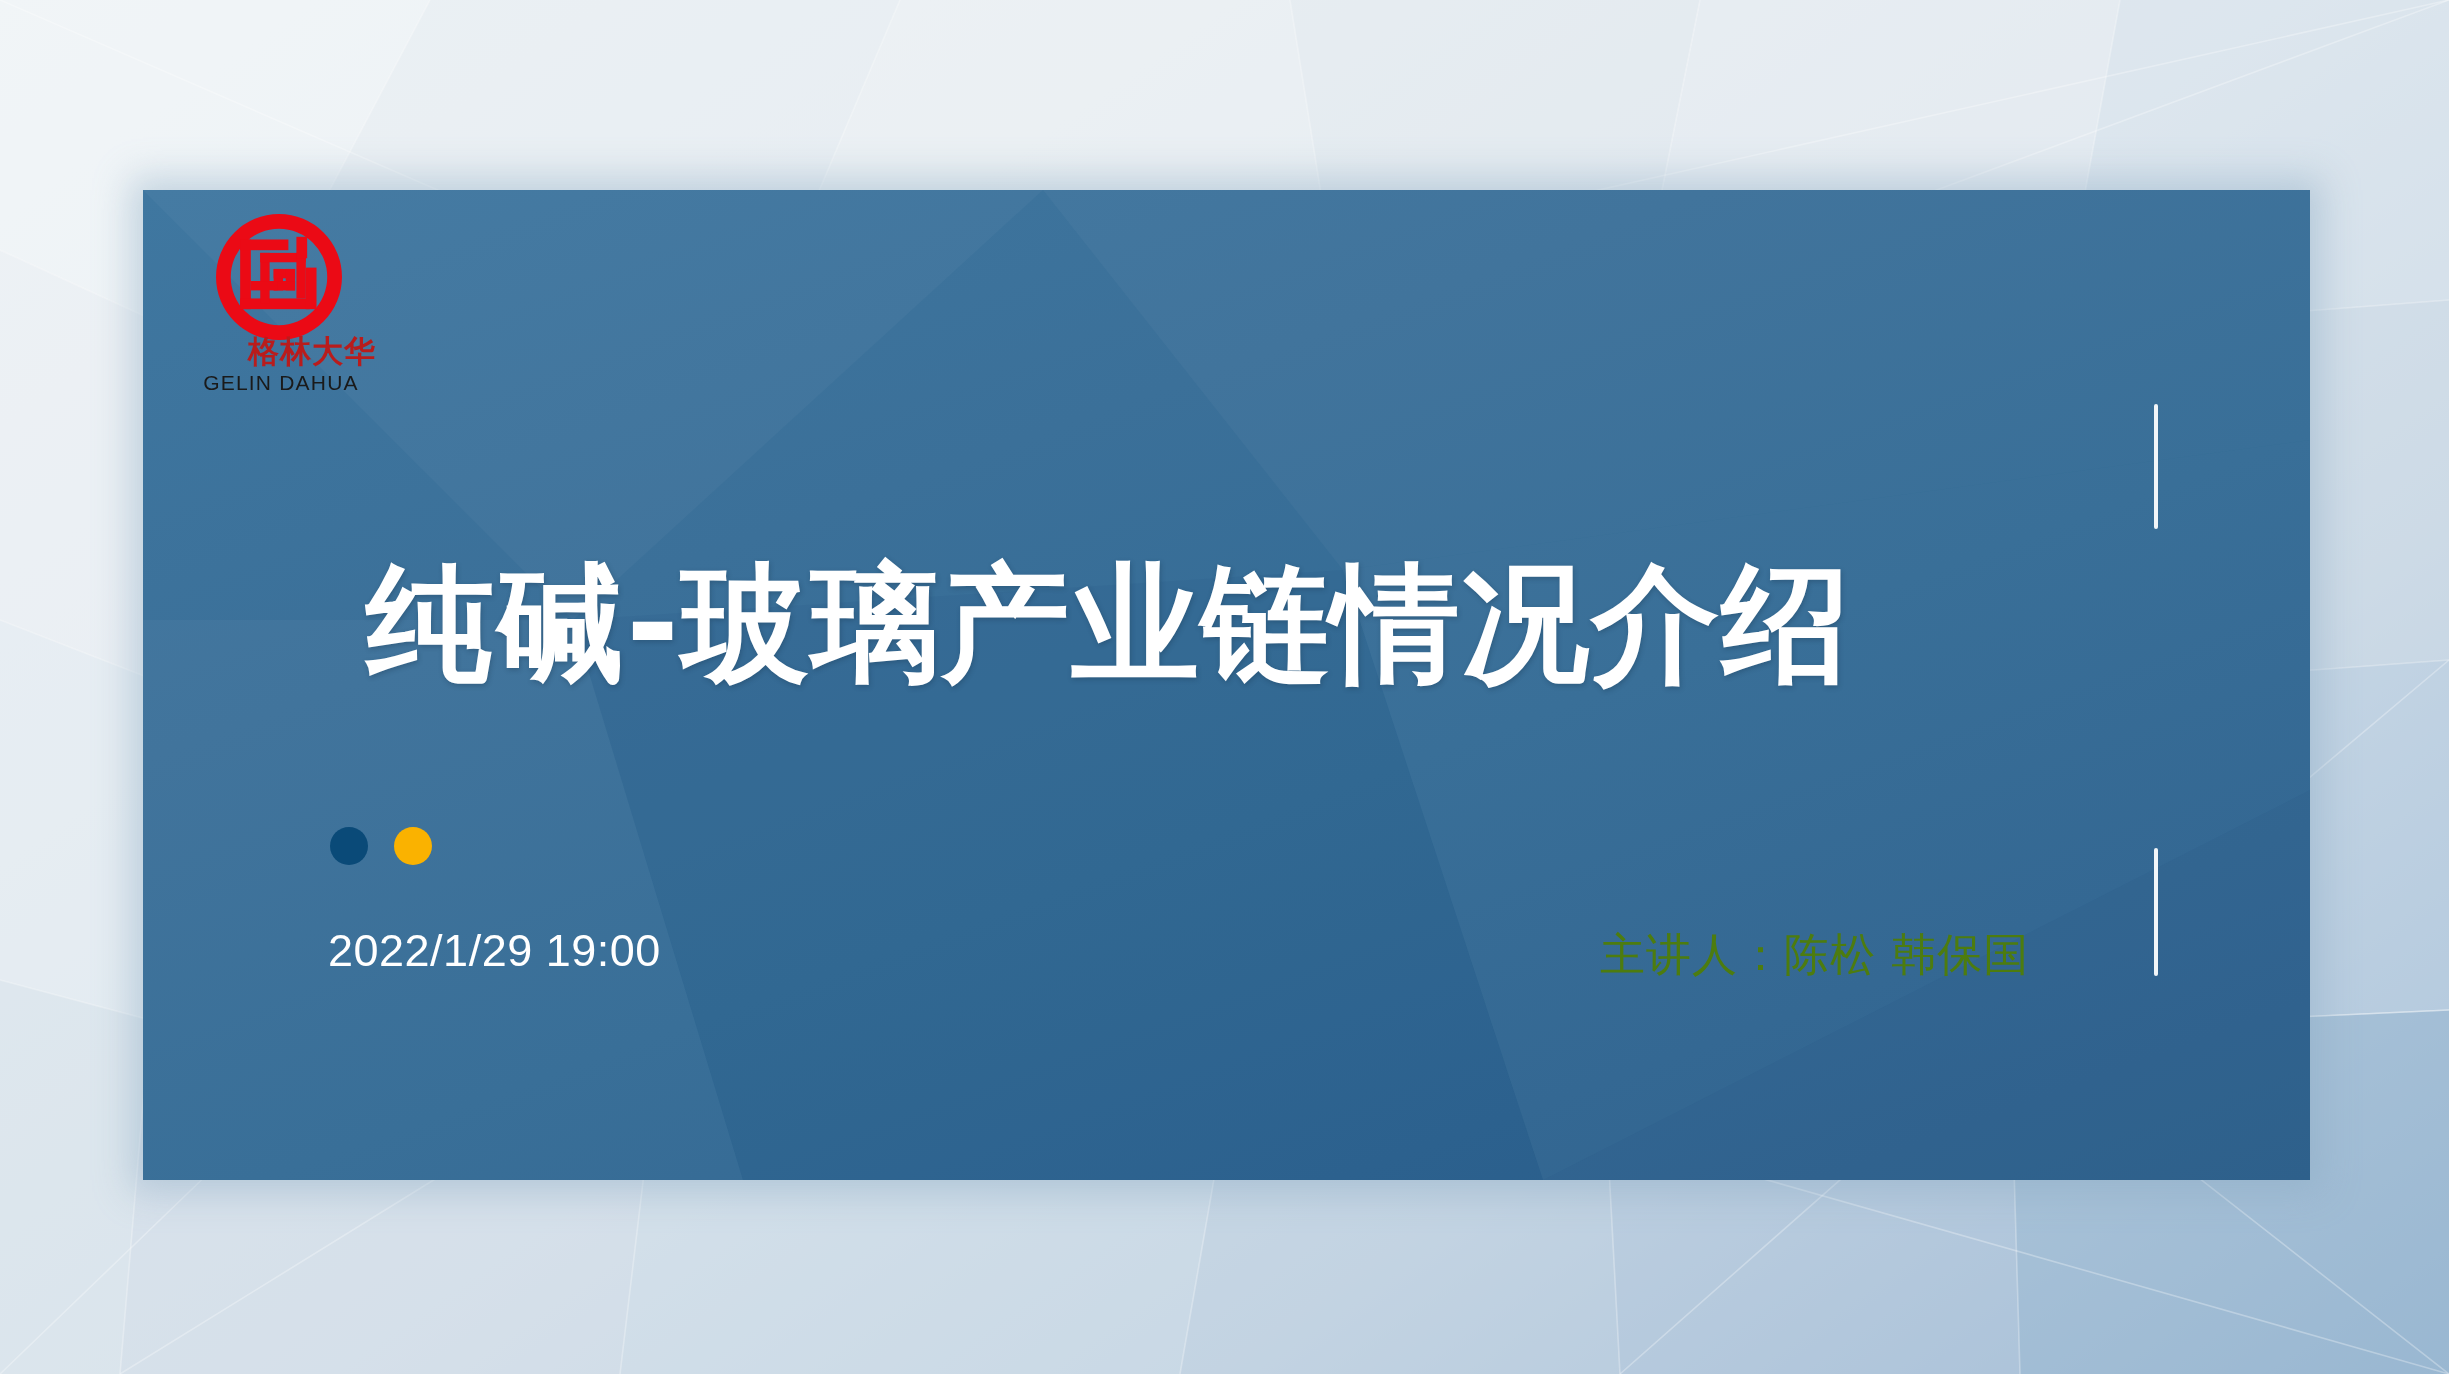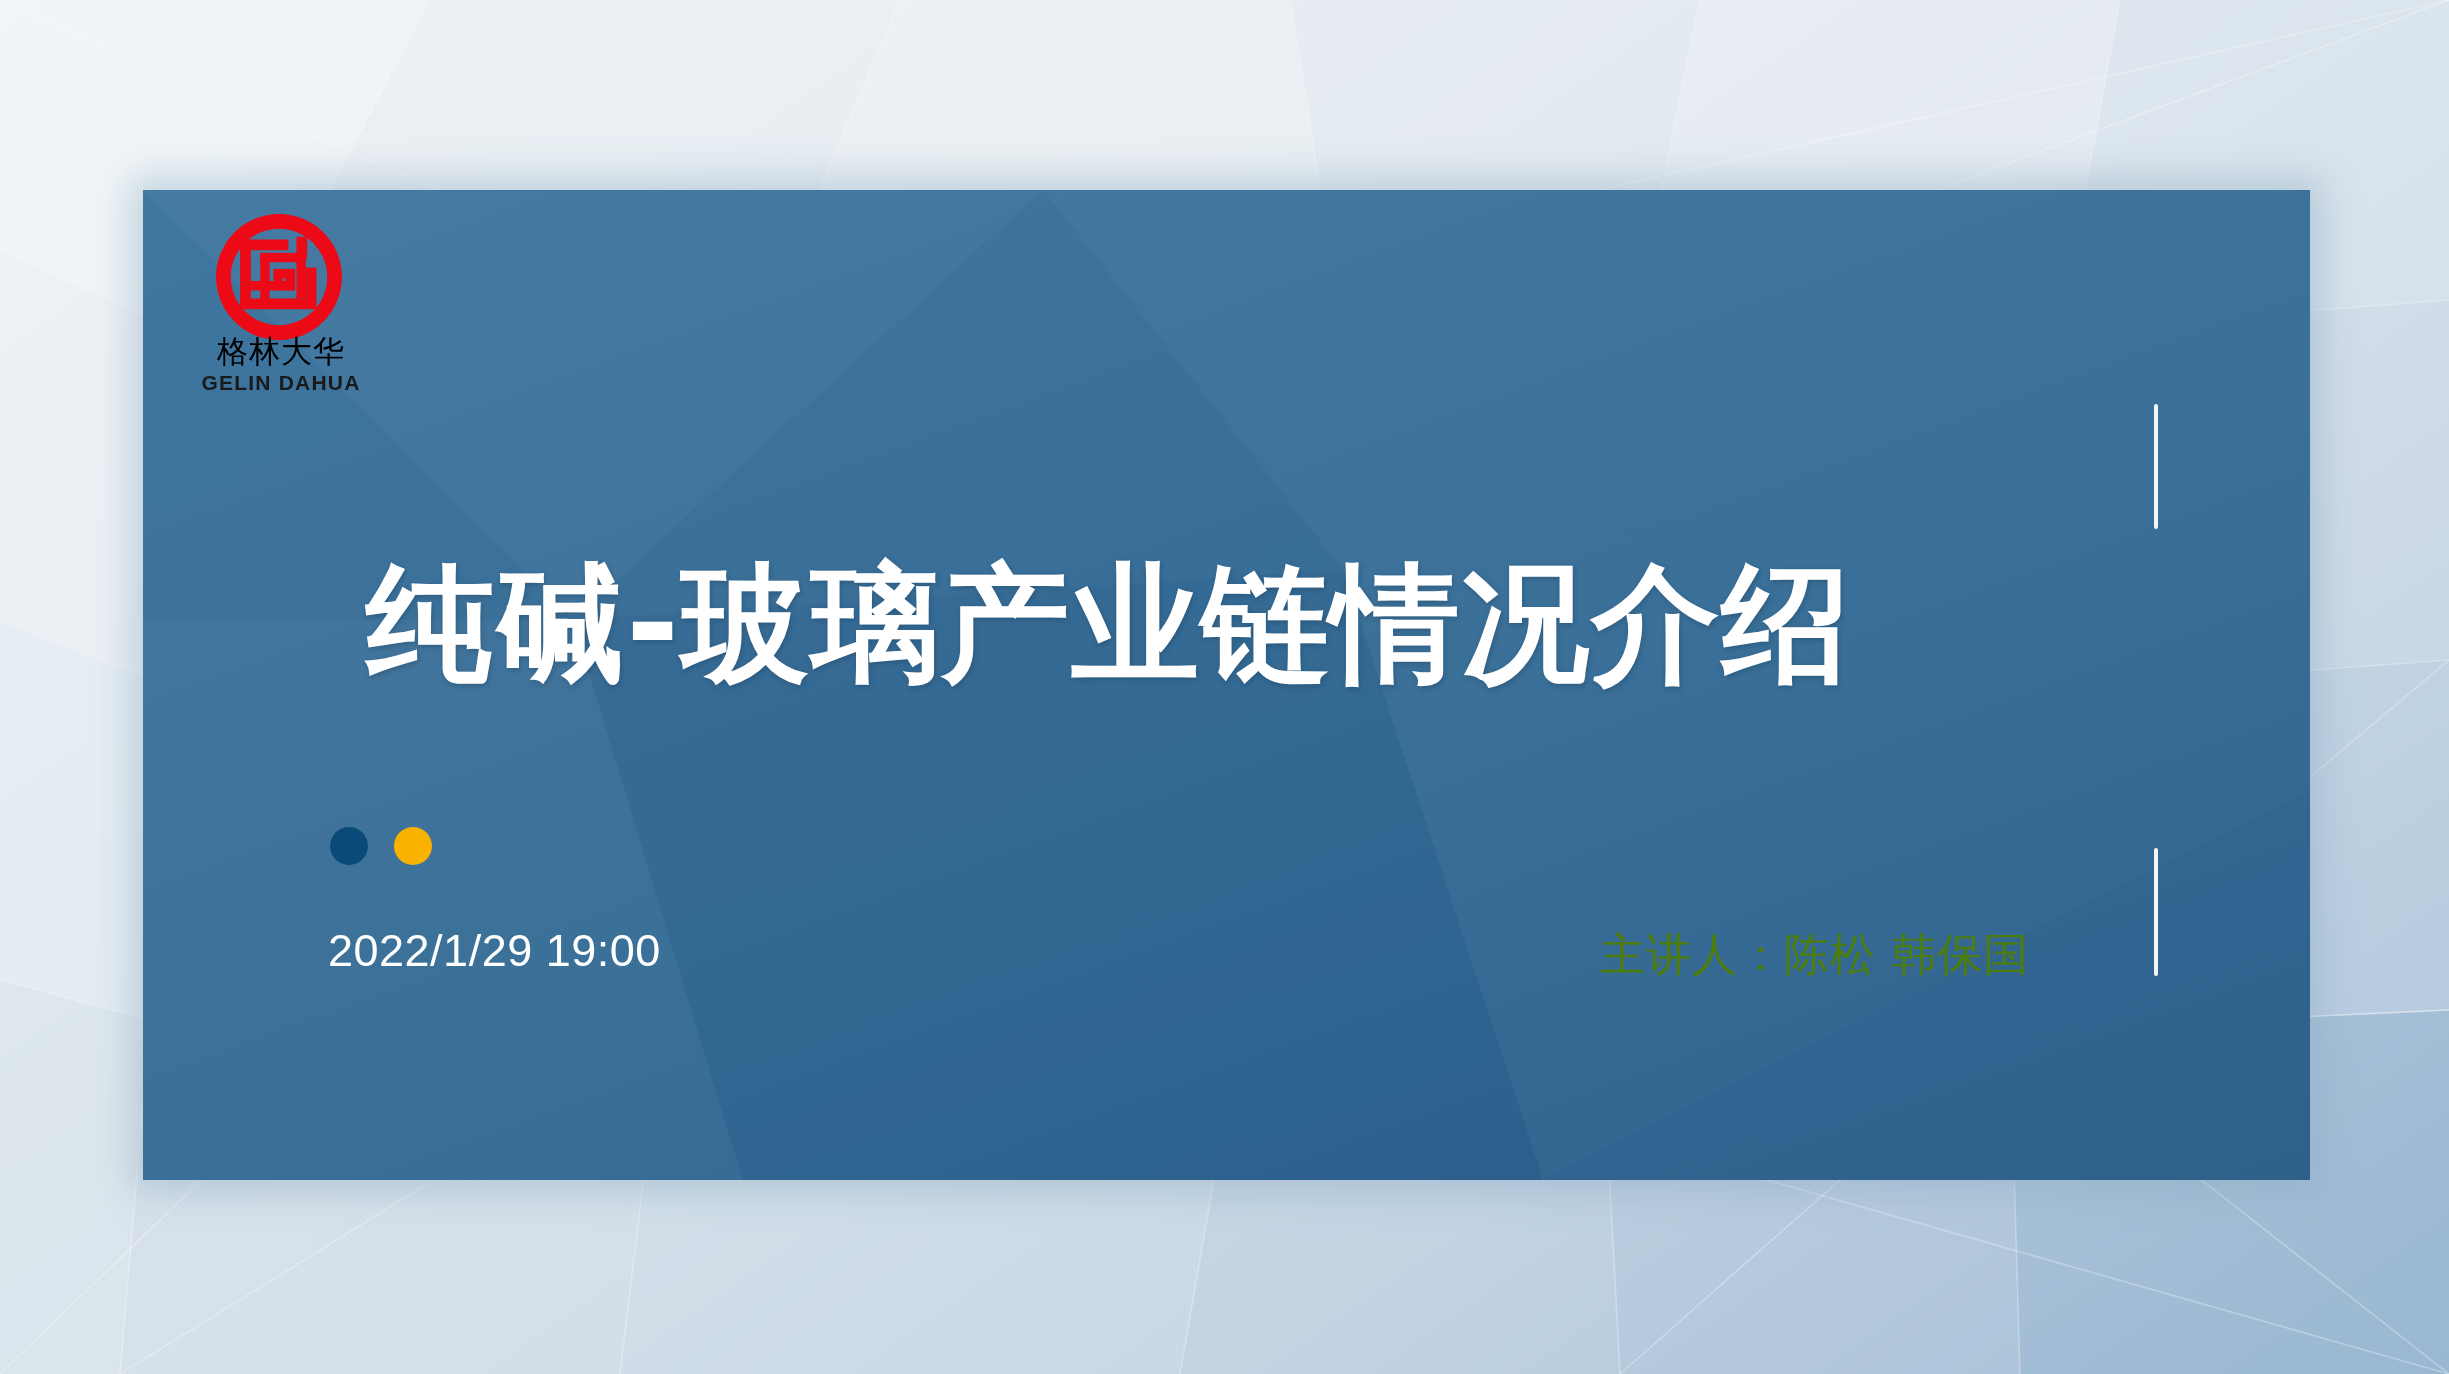--- a/index.html
+++ b/index.html
@@ -71,37 +71,37 @@
     top: 0;
     width: 134px;
     height: 134px;
   }
   .logo-mark svg { display:block; width: 100%; height: 100%; }
   .logo-cn {
     position: absolute;
     left: 0;
     top: 126px;
     width: 190px;
-    text-align: center;
+    text-align: right;
     font-size: 31px;
-    font-weight: 400;
+    font-weight: 700;
     letter-spacing: 1px;
-    color: #000000;
+    color: #b91c1c;
     font-family: "DejaVu Sans", "Liberation Sans", sans-serif;
     line-height: 1;
     white-space: nowrap;
   }
   .logo-en {
     position: absolute;
     left: 0;
     top: 162px;
     width: 190px;
     text-align: center;
     font-size: 21px;
-    font-weight: 700;
+    font-weight: 400;
     letter-spacing: 1.2px;
     color: #1a1a1a;
     line-height: 1;
     white-space: nowrap;
   }
 
   
   .headline {
     position: absolute;
     left: 322px;

